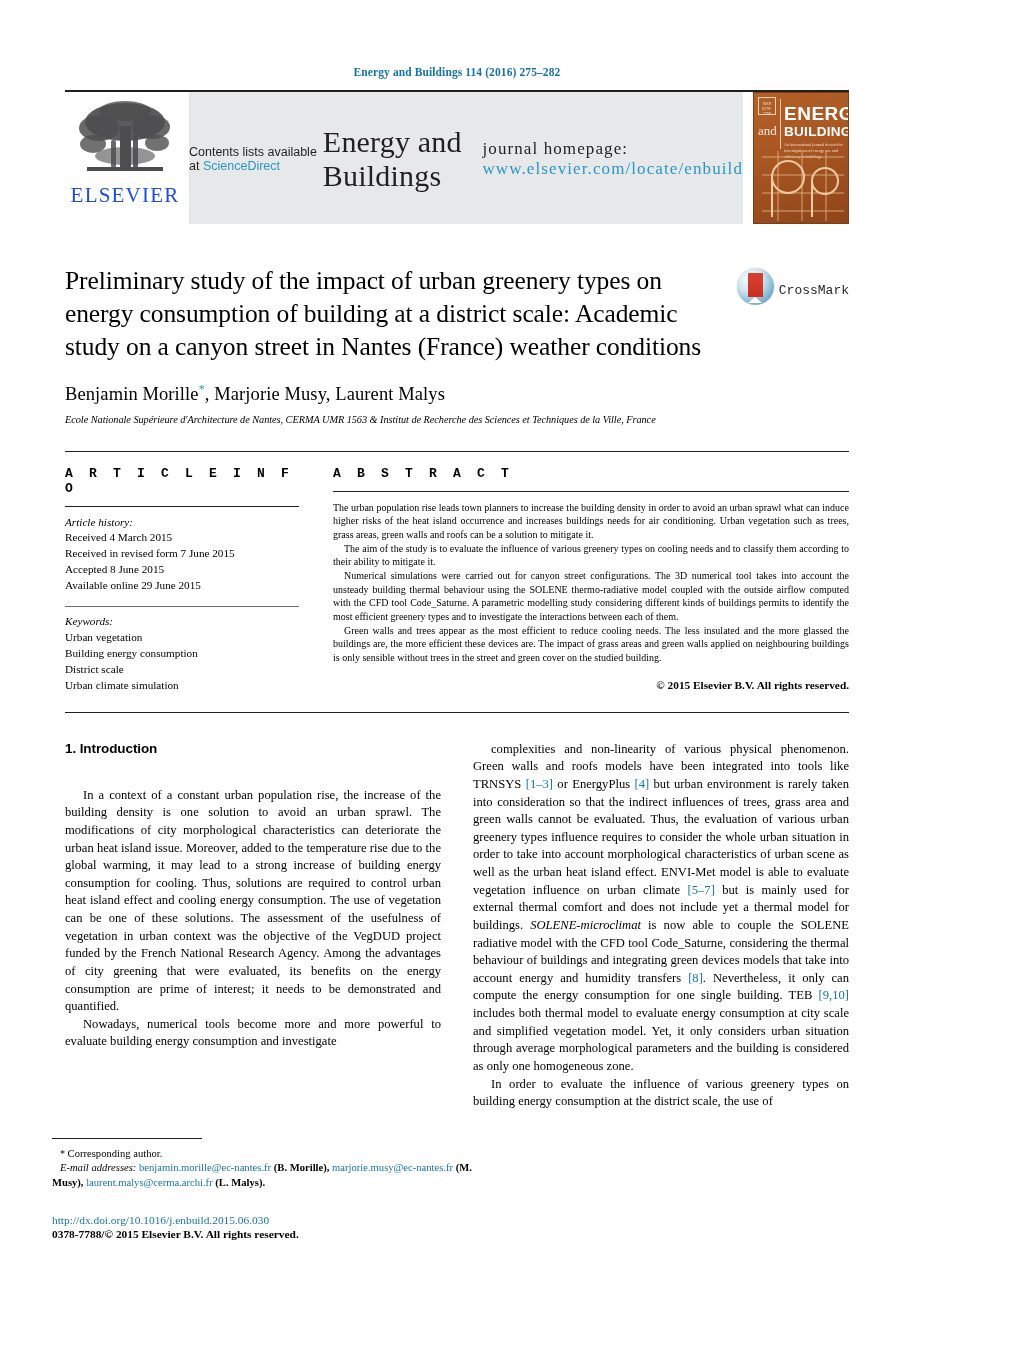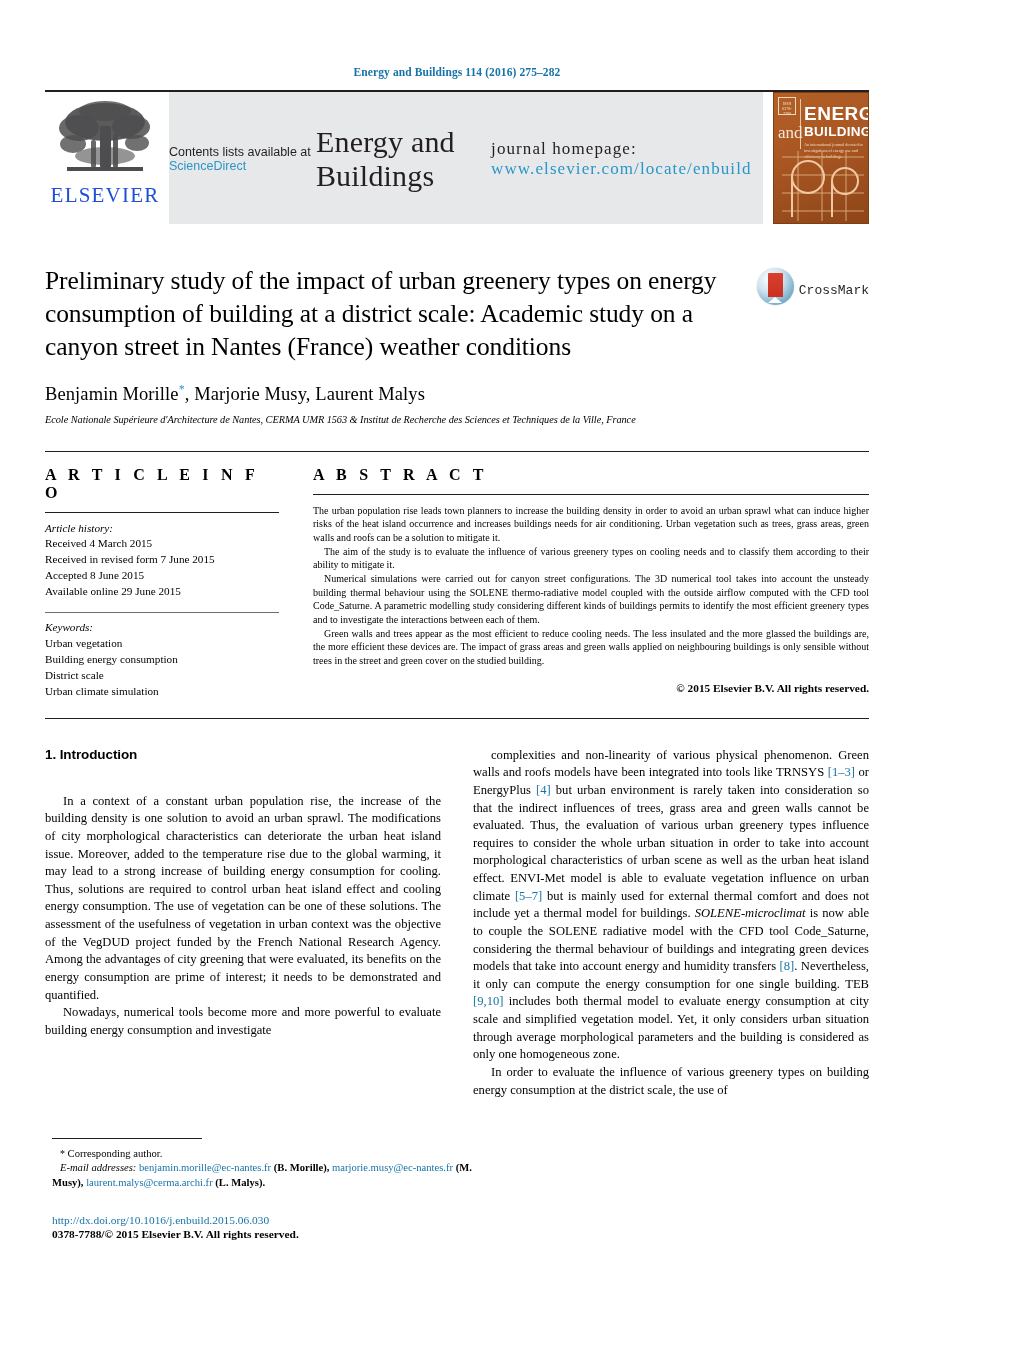--- a/index.html
+++ b/index.html
@@ -13,21 +13,21 @@
     font-family: "Liberation Serif", serif;
     color: #000000;
     position: relative;
     overflow: hidden;
   }
   .page {
     width: 914px;
     height: 1351px;
     position: relative;
     box-sizing: border-box;
-    padding: 0 45px;
+    padding: 0 65px;
   }
 
   
   .running-head {
     text-align: center;
     font-size: 11.5px;
     color: #1673a8;
     font-weight: bold;
     padding-top: 66px;
     letter-spacing: .1px;
@@ -125,21 +125,21 @@
     font-family: "Liberation Sans", sans-serif;
     font-weight: bold;
     font-size: 19px;
     color: #ffffff;
     letter-spacing: .5px;
   }
   .cover-and {
     position: absolute;
     left: 4px; top: 30px;
     font-family: "Liberation Serif", serif;
-    font-size: 17px;
+    font-size: 13px;
     color: #f6e8da;
   }
   .cover-buildings {
     position: absolute;
     left: 30px; top: 31px;
     font-family: "Liberation Sans", sans-serif;
     font-weight: bold;
     font-size: 13.5px;
     color: #ffffff;
     letter-spacing: .3px;
@@ -235,22 +235,22 @@
   .ia-wrap {
     margin-top: 26px;
     border-top: 1px solid #231f20;
     padding-top: 0;
     display: flex;
   }
   .col-info { flex: 0 0 268px; padding-right: 34px; box-sizing: border-box; }
   .col-abs  { flex: 1 1 auto; }
 
   .sec-head {
-    font-family: Liberation Serif, serif;
-    font-size: 16px;
+    font-family: Liberation Mono, monospace;
+    font-size: 13px;
     font-weight: bold;
     letter-spacing: 4.2px;
     padding-top: 14px;
     padding-bottom: 10px;
   }
   .rule { border-top: 1px solid #231f20; }
   .rule-thin { border-top: .6px solid #6d6e70; }
 
   .info-block { padding-top: 8px; font-size: 11.2px; line-height: 1.42; }
   .info-block .lbl { font-style: italic; }

